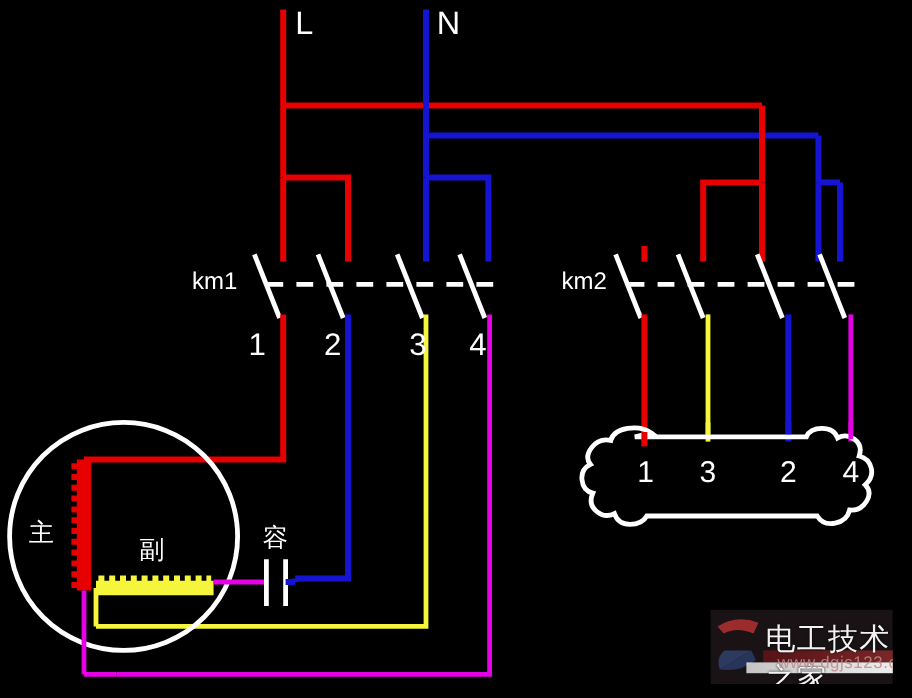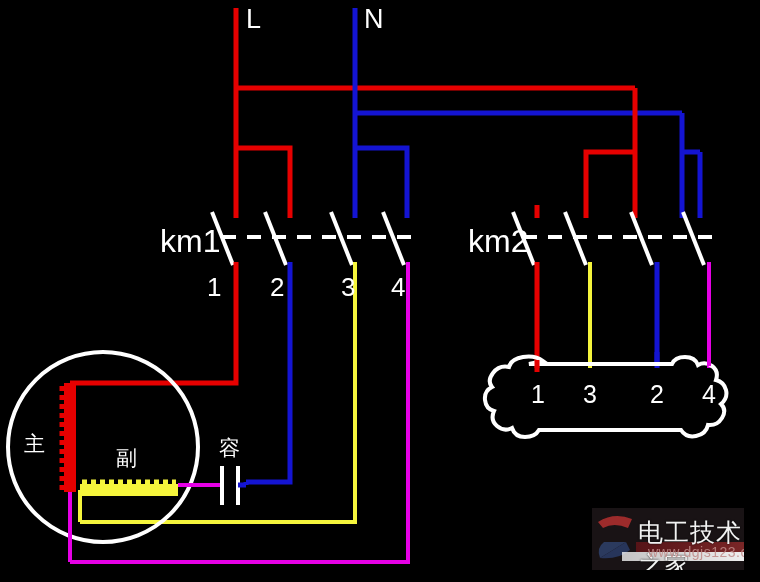--- a/index.html
+++ b/index.html
@@ -27,21 +27,21 @@
     color: #ffffff;
     font-family: "Liberation Sans", sans-serif;
     line-height: 1;
     white-space: nowrap;
     user-select: none;
   }
   .lbl-big {
     font-size: 27px;
   }
   .lbl-km {
-    font-size: 32px;
+    font-size: 20px;
   }
   .lbl-num {
     font-size: 26px;
   }
   .lbl-cn {
     font-size: 21px;
     font-family: "DejaVu Sans", sans-serif;
   }
   .lbl-term {
     font-size: 25px;

